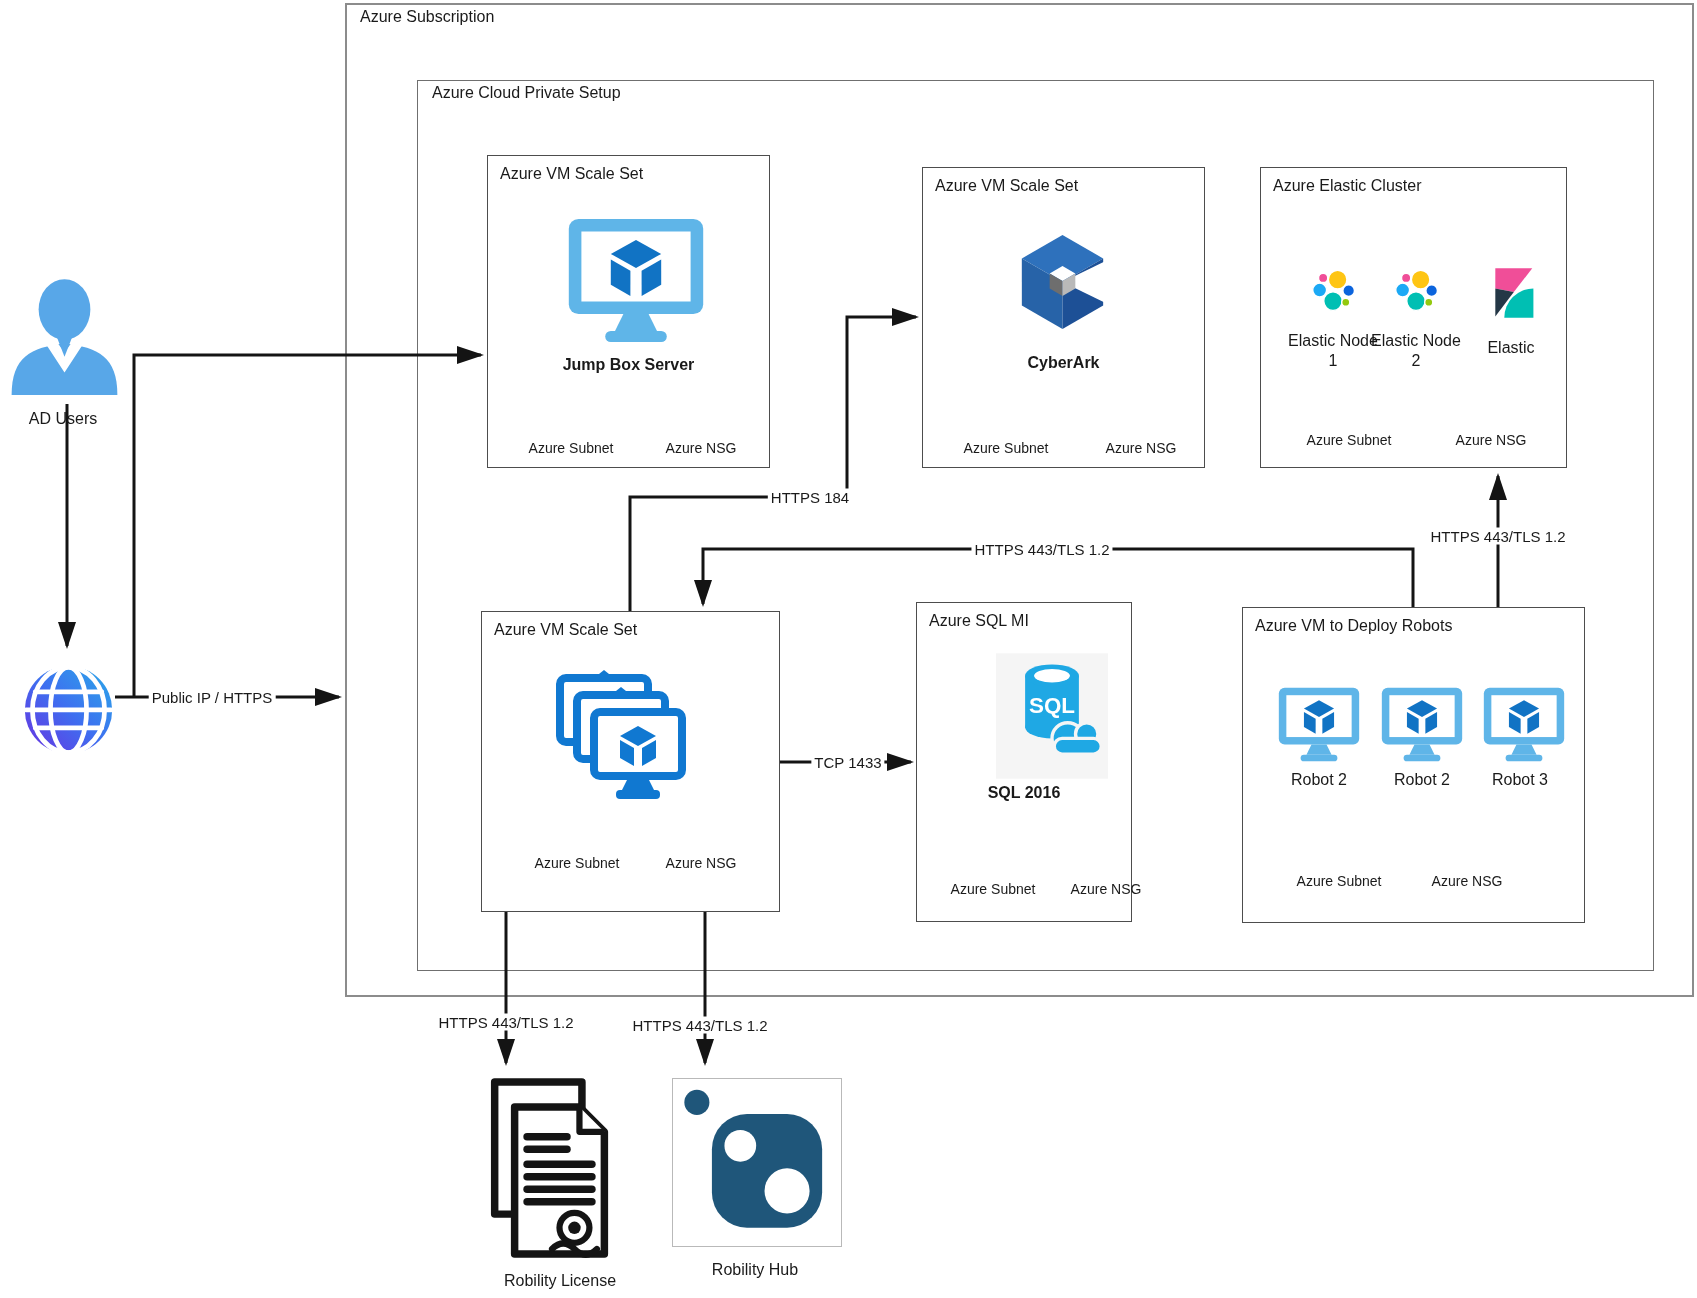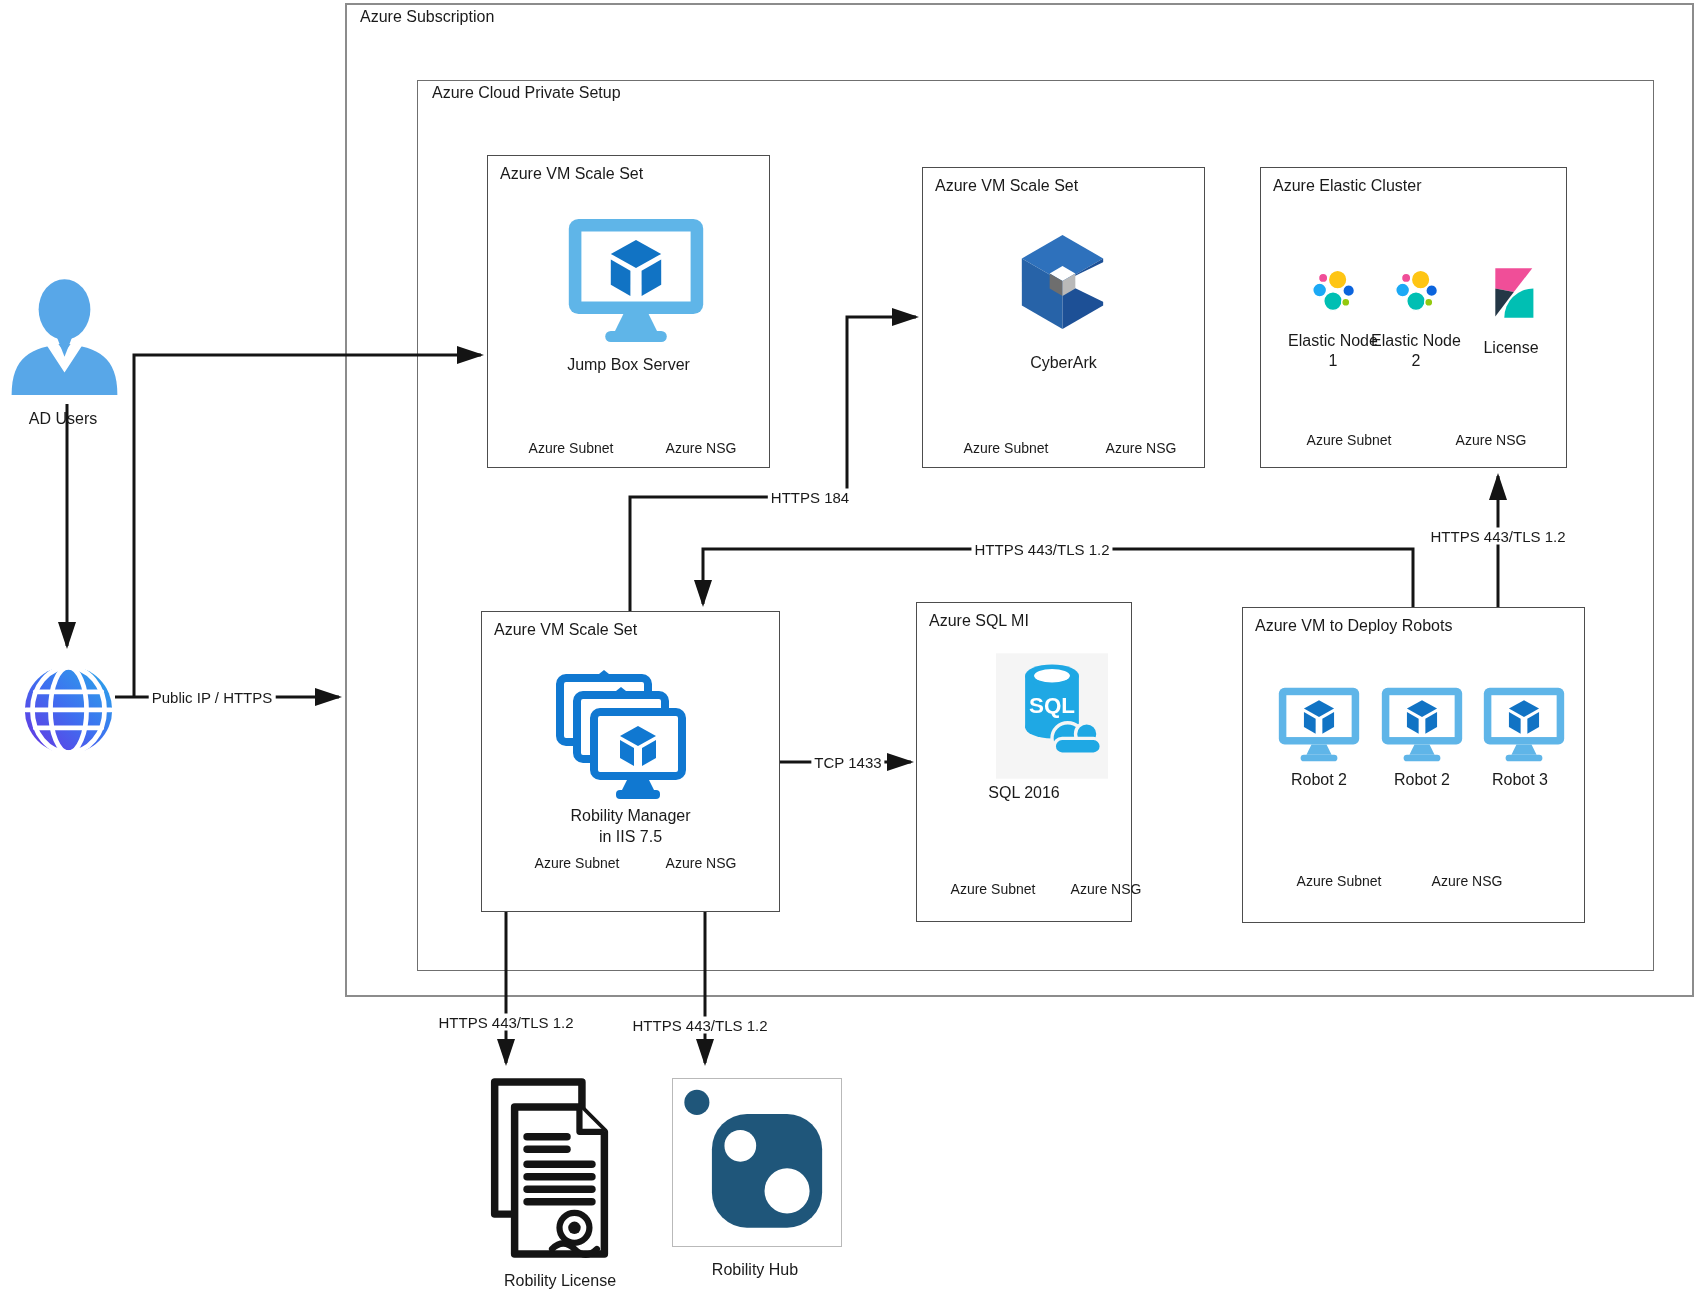--- a/index.html
+++ b/index.html
@@ -3,21 +3,21 @@
 <meta charset="utf-8">
 <style>
   html,body{margin:0;padding:0;background:#fff;font-family:"Liberation Sans",sans-serif;color:#1a1a1a;}
   #canvas{position:relative;width:1697px;height:1298px;background:#fff;overflow:hidden;}
   .abs{position:absolute;}
   .box{position:absolute;background:#fff;border:1.5px solid var(--box-border);box-sizing:border-box;}
   .outer1{position:absolute;border:2px solid var(--subscription-border);box-sizing:border-box;background:transparent;}
   .outer2{position:absolute;border:1.5px solid var(--setup-border);box-sizing:border-box;background:transparent;}
   .frame-title{position:absolute;font-size:16px;white-space:nowrap;}
   .box-title{position:absolute;top:9px;left:12px;font-size:16px;white-space:nowrap;}
-  .caption{position:absolute;left:0;width:100%;text-align:center;font-size:16px;line-height:1.3;}
+  .caption{position:absolute;left:0;width:100%;text-align:center;font-size:16px;line-height:1.3;font-weight:bold;}
   .mini-label{position:absolute;transform:translateX(-50%);font-size:14px;white-space:nowrap;}
   .edge-label{position:absolute;transform:translate(-50%,-50%);font-size:15px;background:#fff;padding:0 3px;white-space:nowrap;z-index:6;}
   .plain-label{position:absolute;transform:translate(-50%,-50%);font-size:16px;white-space:nowrap;z-index:3;}
   .col-label{position:absolute;transform:translateX(-50%);width:90px;text-align:center;font-size:16px;line-height:1.25;}
   .wires{position:absolute;left:0;top:0;z-index:5;pointer-events:none;}
   .wire{stroke:var(--line);stroke-width:3;fill:none;}
   .fill-frame{fill:var(--monitor-frame);}
   .fill-cube{fill:var(--monitor-cube);}
   .mgr-rect{fill:#fff;stroke:var(--manager-blue);stroke-width:8;}
   .fill-mgr{fill:var(--manager-blue);}
@@ -101,43 +101,39 @@
         <circle cx="72" cy="66" r="7" style="fill:var(--elastic-green)"></circle>
       </g>
     </svg>
     <svg class="abs" style="left:222px;top:97px" width="56" height="56" viewBox="0 0 100 100">
       <polygon points="22,6 88,6 55,48 22,42" style="fill:var(--kibana-pink)"></polygon>
       <polygon points="22,42 55,48 22,92" style="fill:var(--kibana-navy)"></polygon>
       <path d="M90,42 A52,52 0 0 0 38,94 L90,94 Z" style="fill:var(--kibana-teal)"></path>
     </svg>
     <div class="col-label" style="left:72px;top:163px">Elastic Node 1</div>
     <div class="col-label" style="left:155px;top:163px">Elastic Node 2</div>
-    <div class="col-label" style="left:250px;top:170px">License</div>
+    <div class="col-label" style="left:250px;top:170px">Elastic</div>
     <span class="mini-label" style="left:88px;top:264px">Azure Subnet</span>
     <span class="mini-label" style="left:230px;top:264px">Azure NSG</span>
   </div>
 
   <div class="box" style="left:481px;top:611px;width:299px;height:301px">
     <div class="box-title">Azure VM Scale Set</div>
     <svg class="abs" style="left:70px;top:52px" width="142" height="152" viewBox="0 0 142 152">
       <rect x="8" y="14" width="88" height="64" rx="6" class="mgr-rect"></rect>
       <polygon points="42,14 52,6 62,14" class="fill-mgr"></polygon>
       <rect x="25" y="31" width="88" height="64" rx="6" class="mgr-rect"></rect>
       <polygon points="59,31 69,23 79,31" class="fill-mgr"></polygon>
       <rect x="42" y="48" width="88" height="64" rx="6" class="mgr-rect"></rect>
       <polygon points="86,62 104,72 86,82 68,72" class="fill-mgr"></polygon>
       <polygon points="68,76 82,84 82,102 68,94" class="fill-mgr"></polygon>
       <polygon points="104,76 90,84 90,102 104,94" class="fill-mgr"></polygon>
       <polygon points="77,112 95,112 102,126 70,126" class="fill-mgr"></polygon>
       <rect x="64" y="126" width="44" height="9" rx="4" class="fill-mgr"></rect>
     </svg>
-    <div class="caption" style="top:194px">
-      <div>Robility Manager</div>
-      <div>in IIS 7.5</div>
-    </div>
     <span class="mini-label" style="left:95px;top:243px">Azure Subnet</span>
     <span class="mini-label" style="left:219px;top:243px">Azure NSG</span>
   </div>
 
   <div class="box" style="left:916px;top:602px;width:216px;height:320px">
     <div class="box-title">Azure SQL MI</div>
     <svg class="abs" style="left:79px;top:50px" width="112" height="126" viewBox="0 0 100 112">
       <rect x="0" y="0" width="100" height="112" fill="#f5f5f5"></rect>
       <rect x="26" y="20" width="48" height="46" class="fill-sql"></rect>
       <ellipse cx="50" cy="66" rx="24" ry="10" class="fill-sql"></ellipse>

